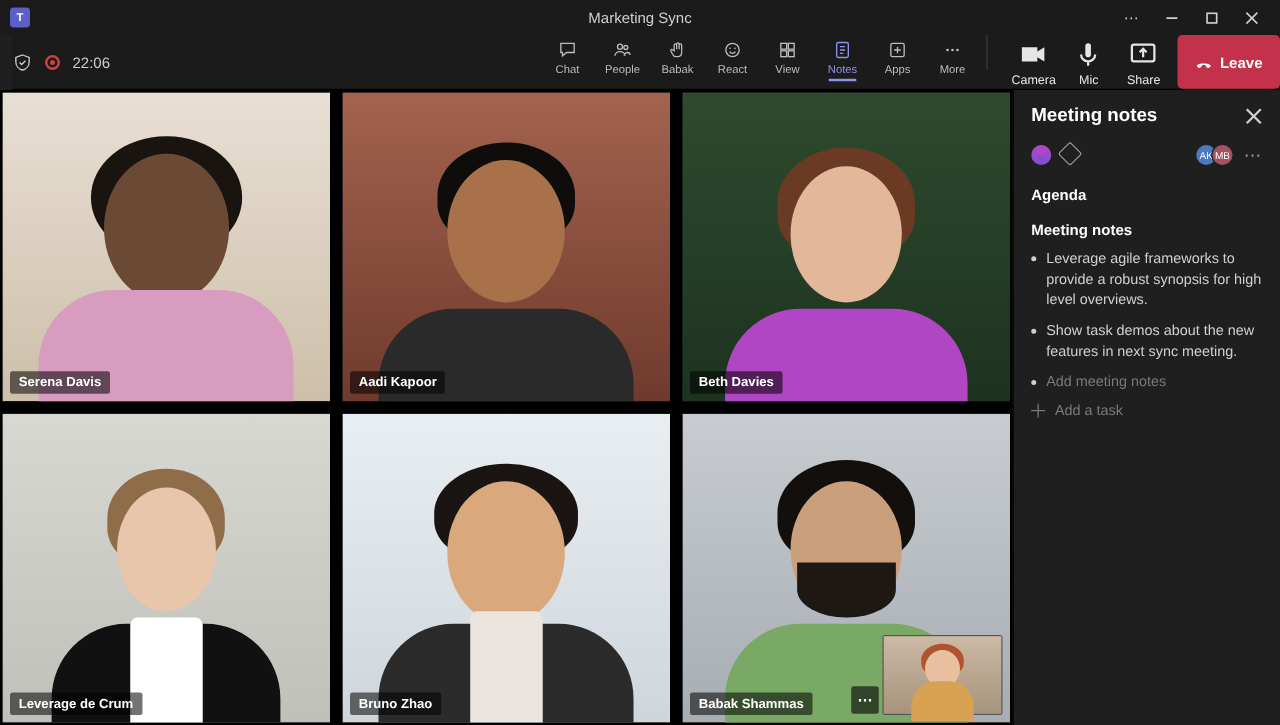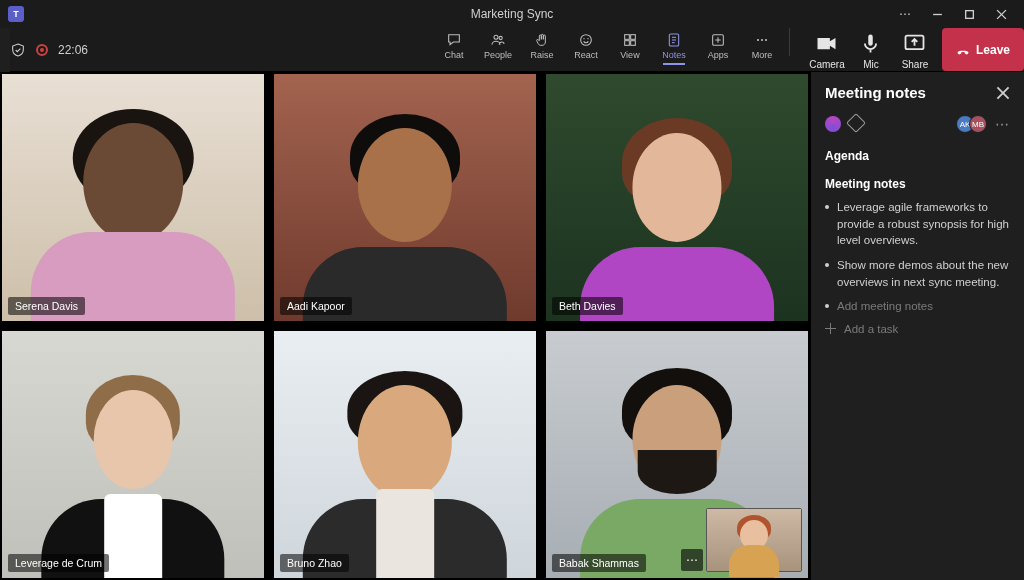--- a/index.html
+++ b/index.html
@@ -75,20 +75,21 @@
   .main { display:flex; height: calc(580px - 28px - 44px); }
 
   .video-grid {
     flex:1;
     display:grid;
     grid-template-columns: repeat(3, 1fr);
     grid-template-rows: repeat(2, 1fr);
     gap:10px;
     background:#000;
     padding:2px;
+    font-weight:bold;
   }
   .tile { position:relative; overflow:hidden; background:#333;}
   .tile .face { position:absolute; inset:0; }
   .name-tag {
     position:absolute; left:6px; bottom:6px;
     background:rgba(0,0,0,0.55); color:#fff;
     font-size:10.5px; padding:3px 7px; border-radius:2px;
   }
   .pip {
     position:absolute; right:6px; bottom:6px;
@@ -238,21 +239,21 @@
           <circle cx="16" cy="9" r="2.4" fill="none" stroke="currentColor" stroke-width="1.6"></circle>
           <path d="M3 19c0-3 3-5 6-5s6 2 6 5M14 19c0-2.3 2-4 4-4s3 1 3 3" fill="none" stroke="currentColor" stroke-width="1.6"></path>
         </svg>
         <span>People</span>
         <div class="underline"></div>
       </div>
       <div class="tb-item">
         <svg viewBox="0 0 24 24">
           <path d="M8 13V6a1.5 1.5 0 013 0v5V5a1.5 1.5 0 013 0v6V6a1.5 1.5 0 013 0v9c0 3-2 5-5 5h-2c-2 0-3-1-4-3l-2-4c-.6-1.2 1-2.4 2-1.4L8 13z" fill="none" stroke="currentColor" stroke-width="1.5"></path>
         </svg>
-        <span>Raise</span>
+        <span>Babak</span>
         <div class="underline"></div>
       </div>
       <div class="tb-item">
         <svg viewBox="0 0 24 24">
           <circle cx="12" cy="12" r="8" fill="none" stroke="currentColor" stroke-width="1.6"></circle>
           <circle cx="9" cy="10" r="1" fill="currentColor"></circle>
           <circle cx="15" cy="10" r="1" fill="currentColor"></circle>
           <path d="M8.5 14c1 1.5 2.2 2 3.5 2s2.5-.5 3.5-2" fill="none" stroke="currentColor" stroke-width="1.6"></path>
         </svg>
         <span>React</span>
@@ -425,21 +426,21 @@
     <div class="section-title">Agenda</div>
 
     <div class="section-title">Meeting notes</div>
     <div id="notes-list">
         <div class="note-item">
           <div class="bullet"></div>
           <div>Leverage agile frameworks to provide a robust synopsis for high level overviews.</div>
         </div>
         <div class="note-item">
           <div class="bullet"></div>
-          <div>Show more demos about the new overviews in next sync meeting.</div>
+          <div>Show task demos about the new features in next sync meeting.</div>
         </div>
       </div>
     <div class="note-item placeholder">
       <div class="bullet"></div>
         <span>Add meeting notes</span>
     </div>
 
     <div class="add-task">
       <div class="plus"></div>
       <span>Add a task</span>

